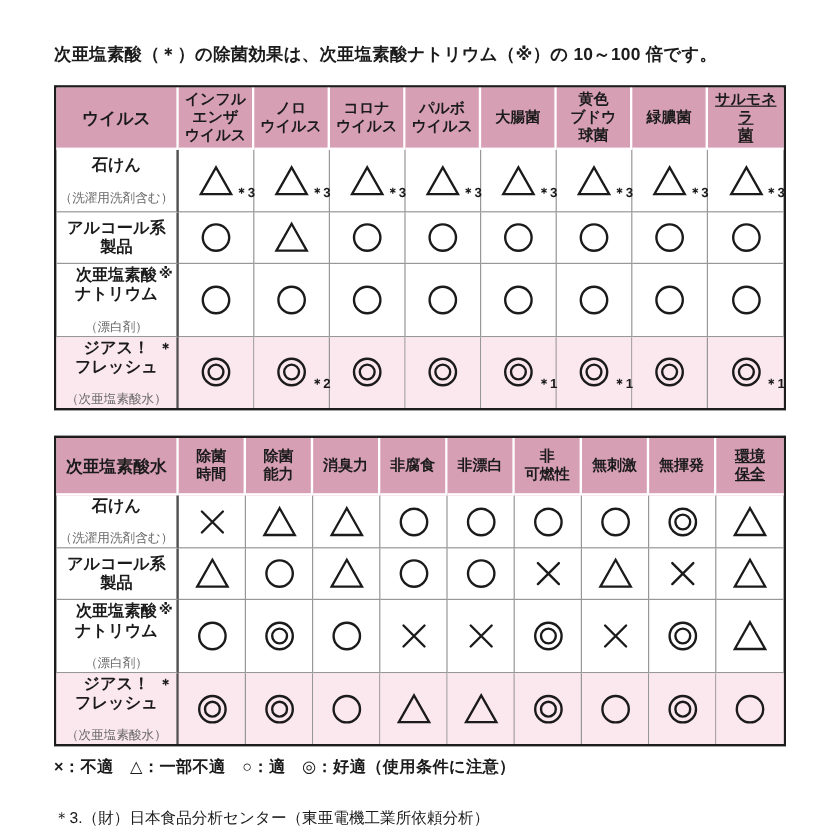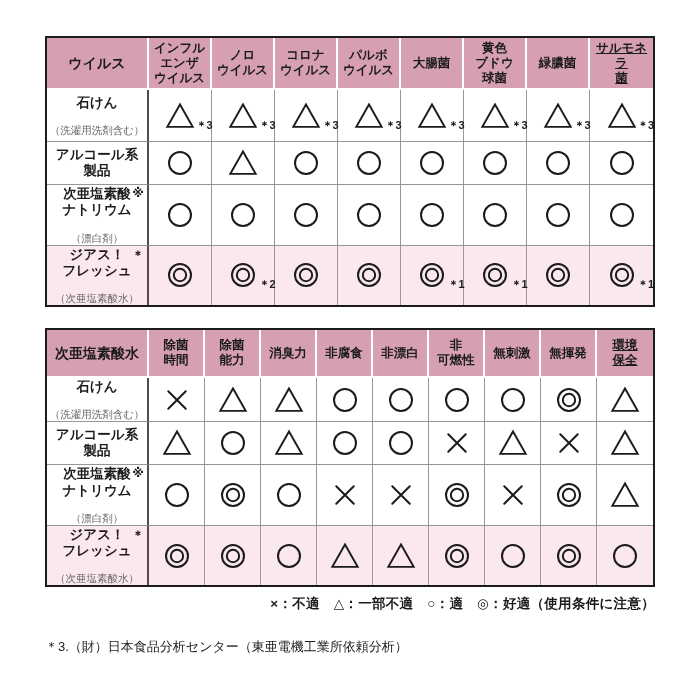--- a/index.html
+++ b/index.html
@@ -31,27 +31,28 @@
   .lblwrap { position:relative; padding:1px 2px; }
   .lblmain { font-size:13.5px; font-weight:bold; line-height:1.2; }
   .lblsub  { font-size:10.5px; color:#666; line-height:1.15; margin-top:13px; }
   .marker  { position:absolute; top:1px; right:3px; font-size:12px; font-weight:bold; }
 
   .sym { position:relative; display:inline-block; width:30px; height:30px; vertical-align:middle; }
   .glyph { width:30px; height:30px; display:block; }
   .cellnote { position:absolute; right:-17px; bottom:-2px; font-size:11px; font-weight:bold; letter-spacing:-0.5px; }
 
   .gap { height:21px; }
-  .legend { width:610px; text-align:right; font-size:13.5px; font-weight:bold; margin-top:8px; letter-spacing:0.3px; }
+  .legend { width:610px; text-align:left; font-size:13.5px; font-weight:bold; margin-top:8px; letter-spacing:0.3px; }
   .footnotes { margin-top:24px; font-size:13px; line-height:1.6; }
 </style>
 </head>
 <body>
 
 <div class="page">
+  <div class="title">次亜塩素酸（＊）の除菌効果は、次亜塩素酸ナトリウム（※）の 10～100 倍です。</div>
 
   <table id="table1" class="t1">
       <colgroup>
         <col class="c-label">
         <col>
         <col>
         <col>
         <col>
         <col>
         <col>

